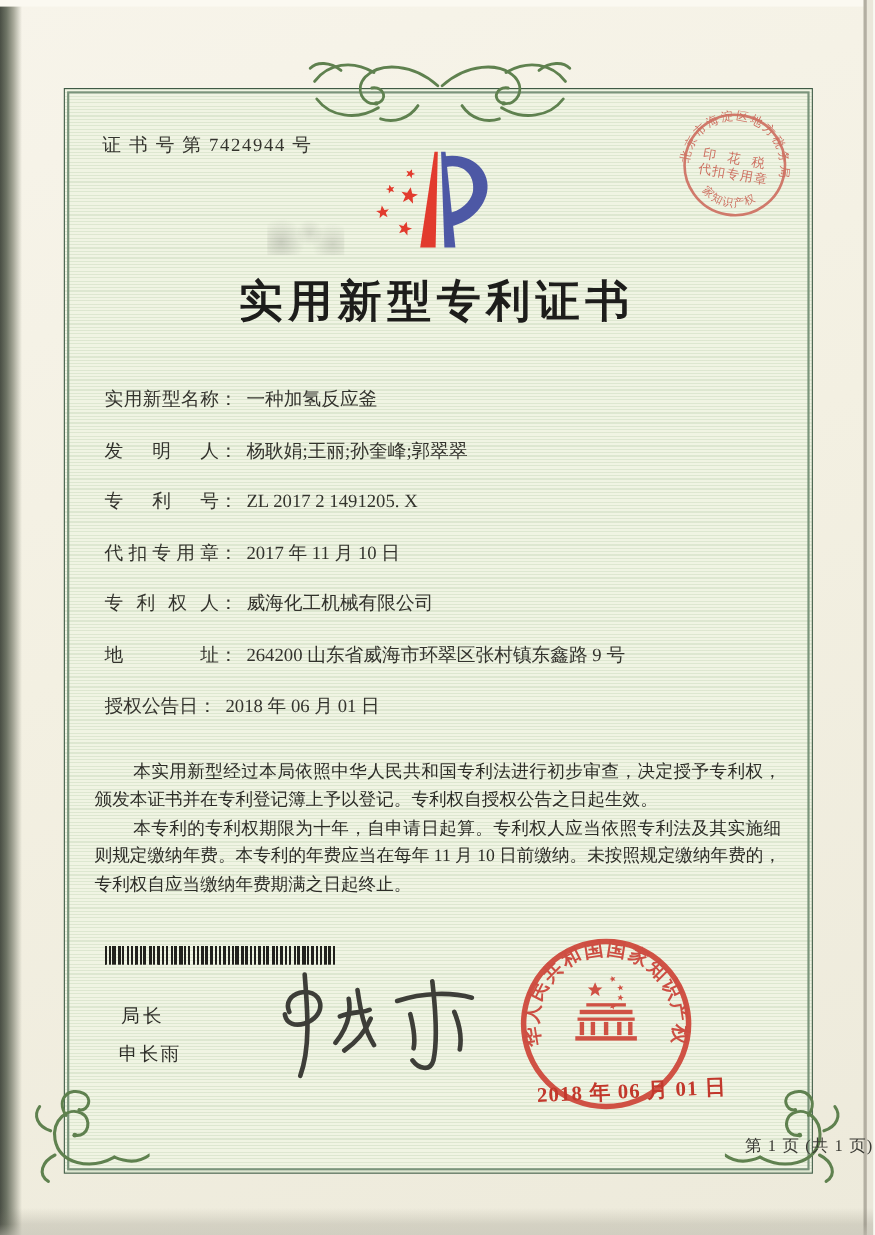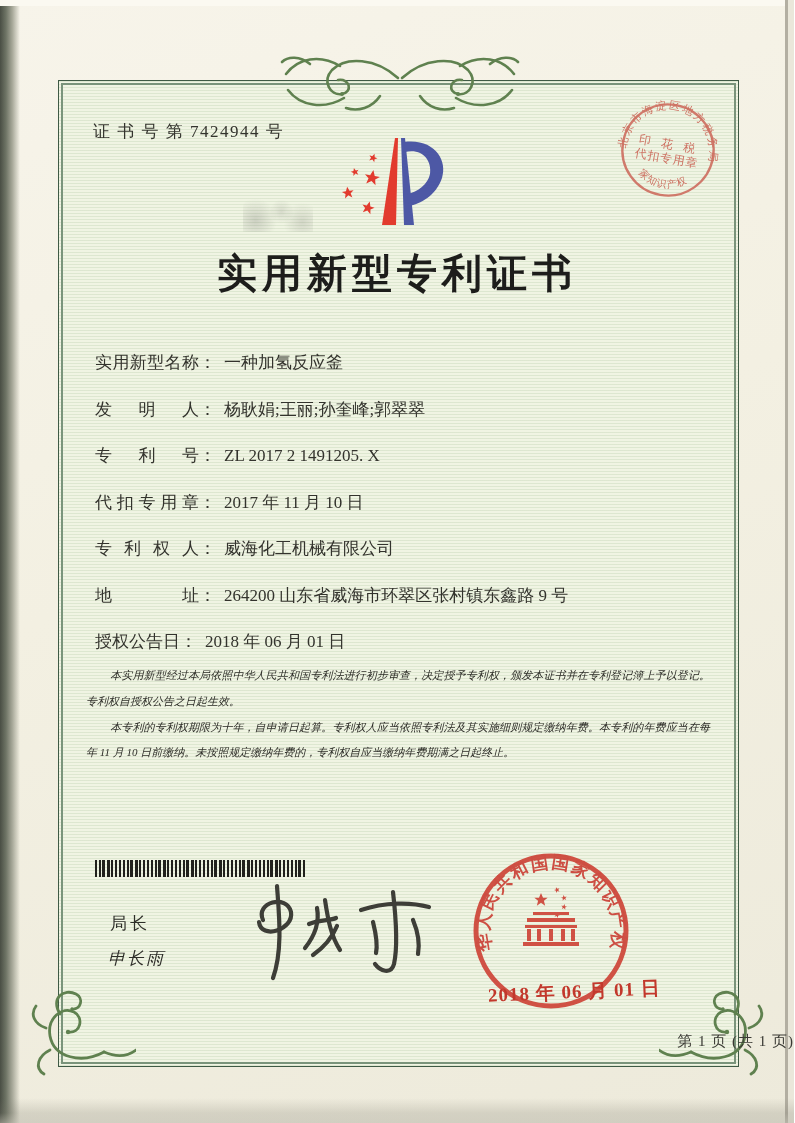--- a/index.html
+++ b/index.html
@@ -31,28 +31,28 @@
       background:radial-gradient(circle at 18% 65%,rgba(80,80,78,.4),transparent 35%),
                  radial-gradient(circle at 55% 40%,rgba(95,95,90,.30),transparent 28%),
                  radial-gradient(circle at 85% 70%,rgba(85,85,80,.33),transparent 30%);
       filter:blur(.6px);}
   .field-row{position:absolute;left:95px;right:60px;font-size:17px;line-height:22px;white-space:nowrap;}
   .f-label{display:inline-block;width:104px;text-align:justify;text-align-last:justify;vertical-align:top;}
   .f-colon{display:inline-block;}
   .f-value{margin-left:8px;}
   .grant-left{position:absolute;left:95px;top:630px;font-size:17px;white-space:nowrap;}
   .grant-right{position:absolute;left:453px;top:630px;font-size:17px;white-space:nowrap;}
-  .paras{position:absolute;left:86px;right:84px;top:663px;font-size:11px;line-height:25.8px;
-         text-align:justify;color:#2c2c27;font-style:italic;}
+  .paras{position:absolute;left:86px;right:84px;top:689px;font-size:16px;line-height:25.8px;
+         text-align:justify;color:#2c2c27;}
   .paras p{margin:0;text-indent:2.2em;}
   .barcode{position:absolute;left:95px;top:860px;width:210px;height:17px;z-index:5;
       background-image:repeating-linear-gradient(90deg,#21211c 0px,#21211c 2px,transparent 2px,transparent 4px),
                        repeating-linear-gradient(90deg,#21211c 0px,#21211c 1px,transparent 1px,transparent 7px);}
   .signer-title{left:110px;top:912px;font-size:17px;letter-spacing:3px;color:#2e2e29;}
-  .signer-name{left:108px;top:947px;font-size:17px;letter-spacing:2px;color:#2e2e29;font-style:italic;}
+  .signer-name{left:108px;top:947px;font-size:17px;letter-spacing:2px;color:#2e2e29;}
   .signature{position:absolute;left:233px;top:878px;z-index:7;}
   .seal{position:absolute;left:451px;top:831px;z-index:6;opacity:.92;}
   .seal-date{position:absolute;left:488px;top:979px;z-index:7;font-size:19px;font-weight:bold;
       color:#c2382c;letter-spacing:1px;transform:rotate(-2.5deg);white-space:nowrap;}
   .tax-stamp{position:absolute;left:611px;top:93px;z-index:6;opacity:.88;}
   .footer{left:0;right:0;top:1032px;text-align:right;font-size:15px;letter-spacing:1px;color:#3a3a34;}
 </style>
 </head>
 <body>
 

